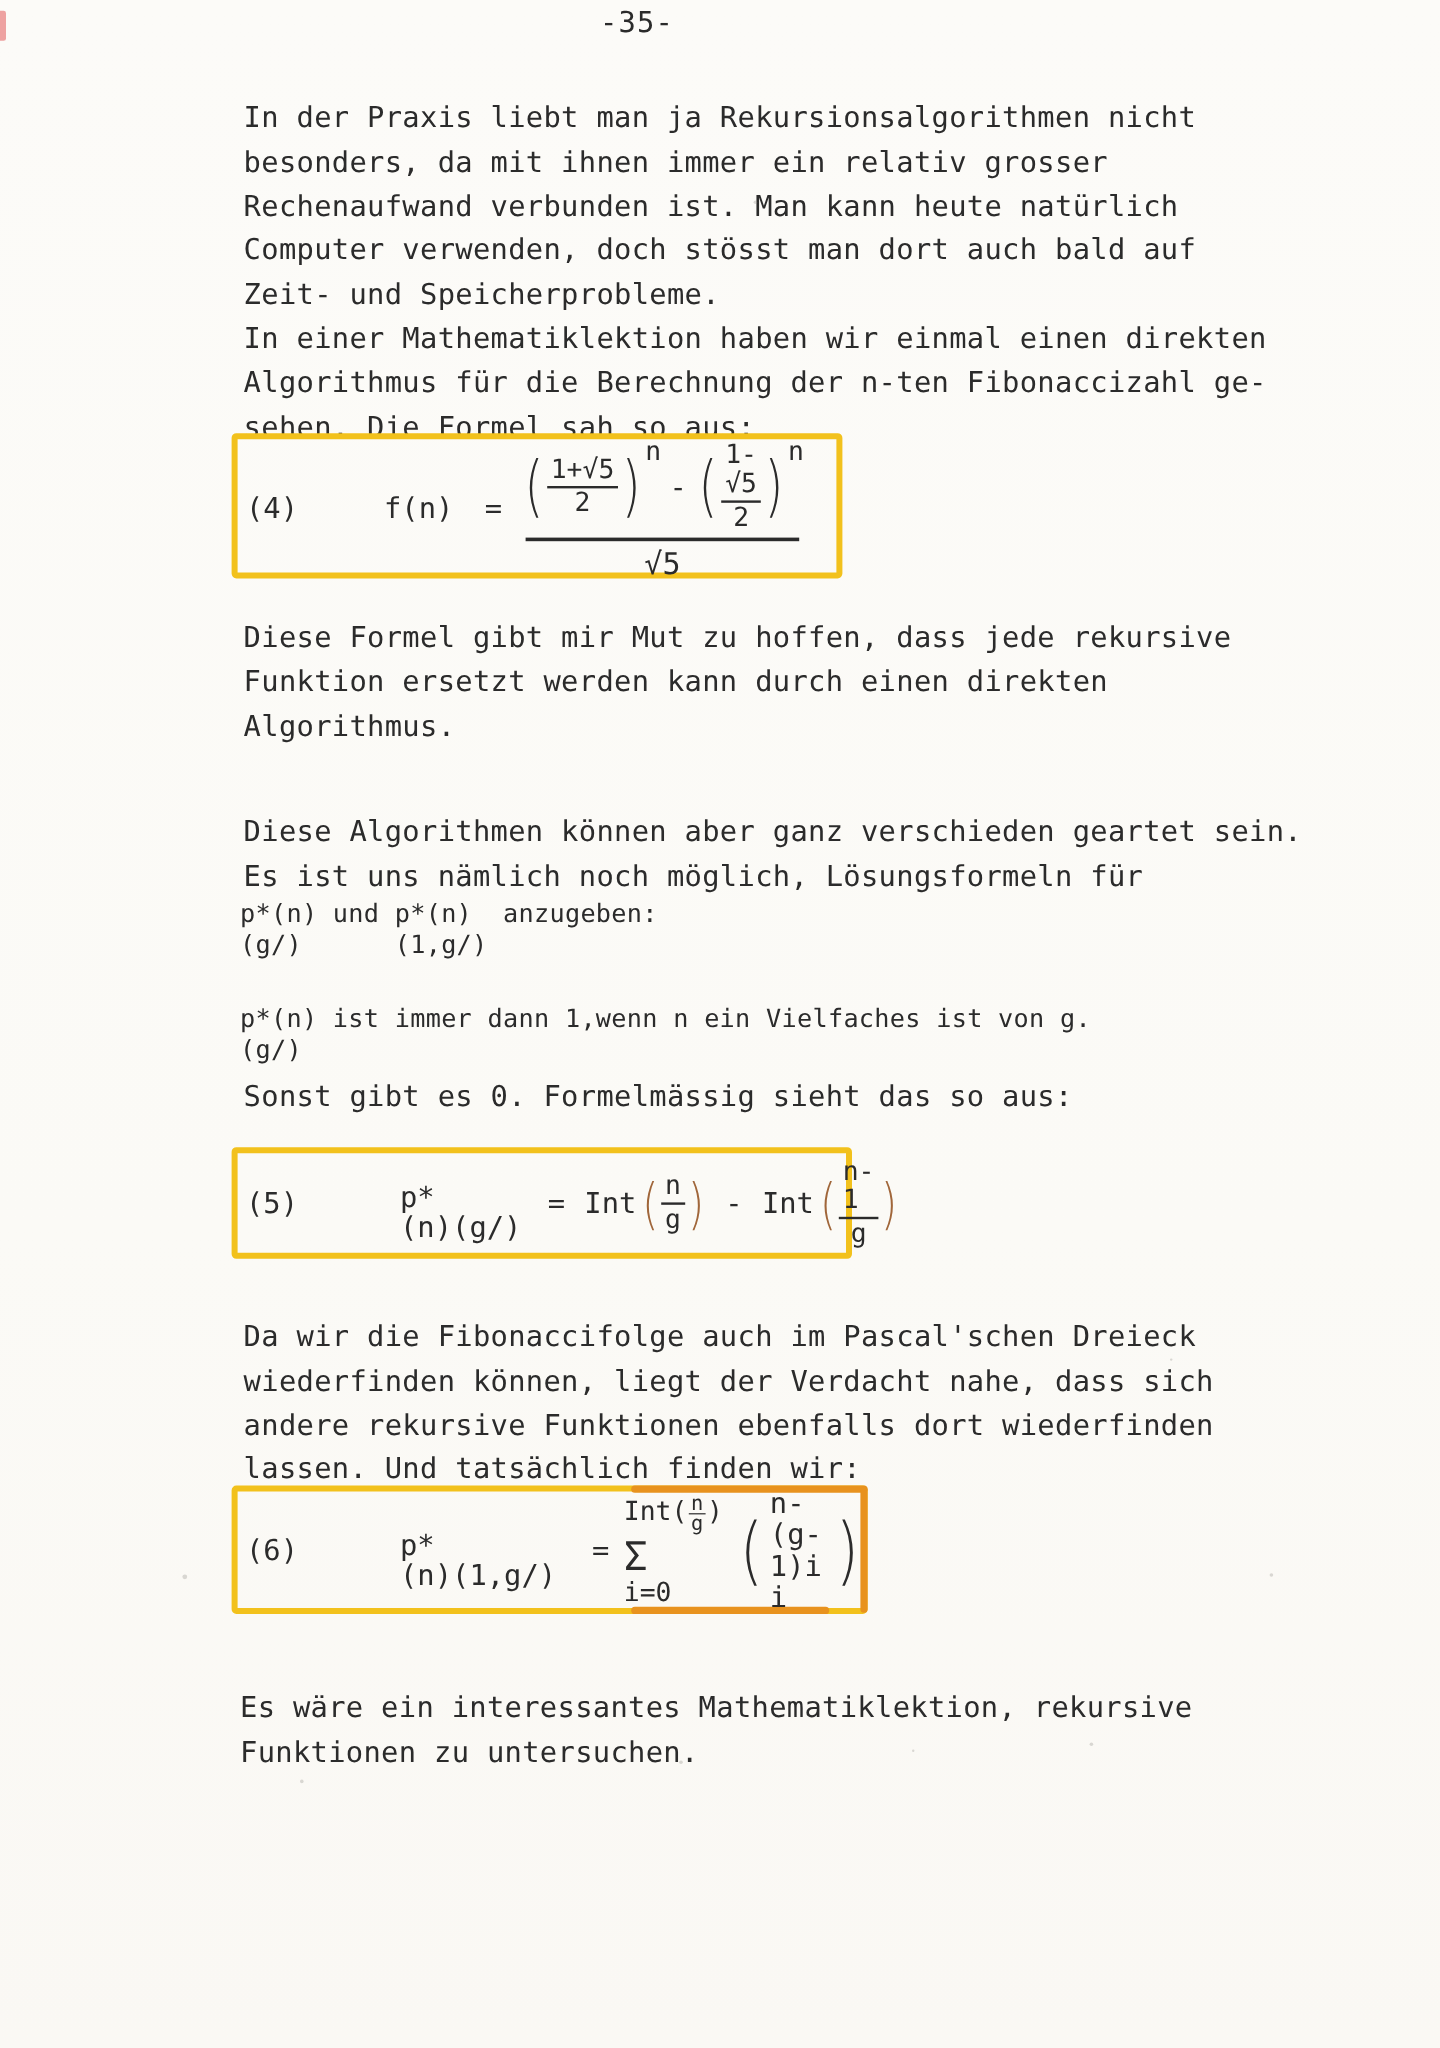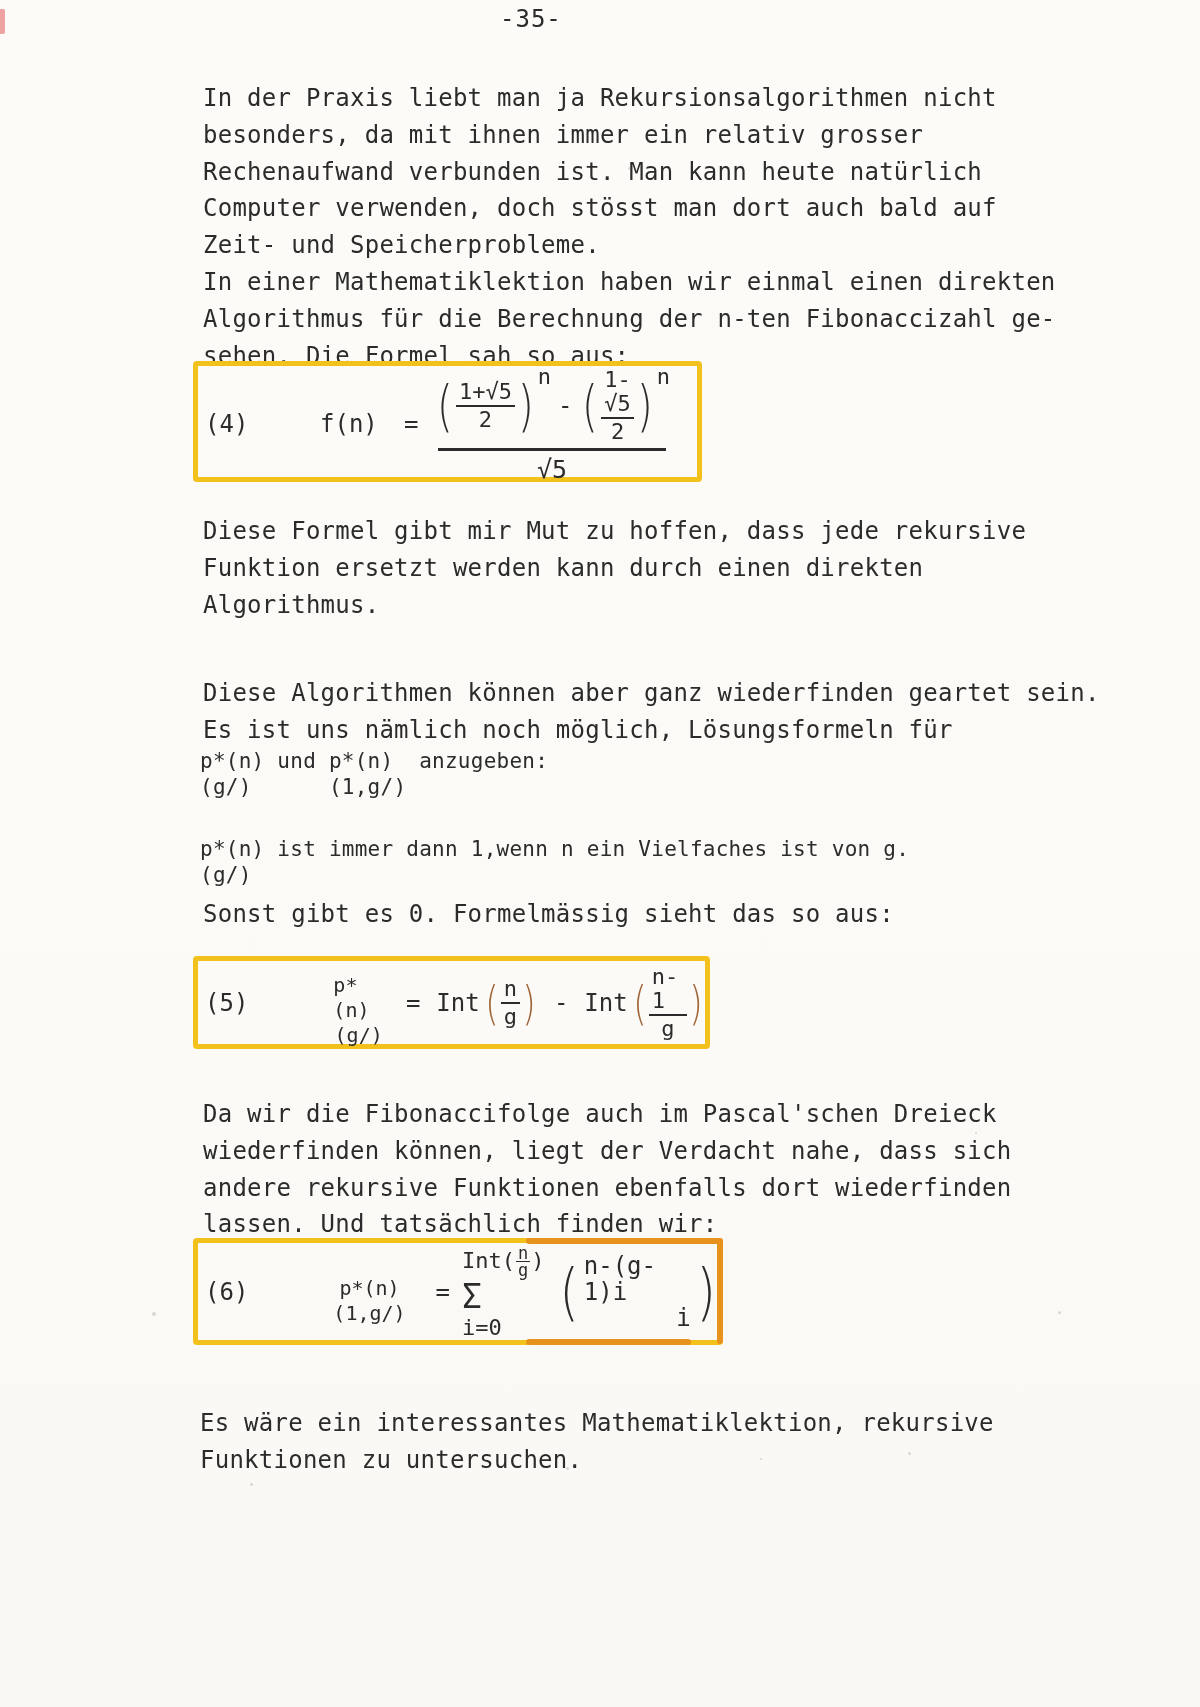--- a/index.html
+++ b/index.html
@@ -32,22 +32,22 @@
     box-sizing:border-box;
   }
   .fbox .frow{
     position:absolute;left:0;top:0;right:0;bottom:0;
     display:flex;align-items:center;
     padding-left:7px;
     font-size:24px;
   }
   .flabel{font-size:24px;}
   .lhs-stack{
-    display:flex;flex-direction:column;align-items:center;
-    font-size:20px;line-height:25px;
+    display:flex;flex-direction:row;align-items:flex-end;
+    font-size:24px;line-height:25px;
   }
   .sfrac{
     display:inline-flex;flex-direction:column;align-items:center;
     font-size:22px;line-height:24px;
   }
   .sfrac .fn{border-bottom:2px solid #2b2b2b;padding:0 3px 1px 3px;}
   .sfrac .fd{padding-top:1px;}
   .mfrac{
     display:inline-flex;flex-direction:column;align-items:center;
     font-size:17px;line-height:16px;margin:0 1px;
@@ -78,21 +78,21 @@
   .sum-upper{font-size:22px;display:flex;align-items:center;line-height:22px;}
   .sigma{font-size:33px;line-height:32px;margin:3px 0 4px 0;}
   .sum-lower{font-size:22px;line-height:22px;}
   .binom{display:flex;align-items:center;margin-left:12px;}
   .paren6{
     font-family:"DejaVu Sans",sans-serif;
     font-size:62px;line-height:58px;font-weight:300;
     transform:scaleX(.8);
   }
   .binom-stack{
-    display:flex;flex-direction:column;align-items:flex-end;
+    display:flex;flex-direction:column;align-items:flex-start;
     font-size:24px;line-height:26px;margin:0 3px;
   }
   .overdraw{position:absolute;background:#e8921e;border-radius:3px;}
   .red-mark{
     position:absolute;left:0;top:9px;width:5px;height:25px;
     background:#e25a5a;opacity:.55;border-radius:0 2px 2px 0;
   }
   .speck{position:absolute;background:#8a8880;border-radius:50%;opacity:.3;}
 </style>
 </head>
@@ -137,21 +137,21 @@
       </div>
       <div class="mainbar"></div>
       <div class="denom4">√5</div>
     </div>
   </div>
 
   <div class="para" style="left:203px;top:513px;">Diese Formel gibt mir Mut zu hoffen, dass jede rekursive
 Funktion ersetzt werden kann durch einen direkten
 Algorithmus.</div>
 
-  <div class="para" style="left:203px;top:675px;">Diese Algorithmen können aber ganz wiederfinden geartet sein.
+  <div class="para" style="left:203px;top:675px;">Diese Algorithmen können aber ganz verschieden geartet sein.
 Es ist uns nämlich noch möglich, Lösungsformeln für</div>
 
   <div class="stack2" style="left:200px;top:748px;"><span>p*(n) und p*(n)  anzugeben:</span>
 <span>(g/)      (1,g/)</span></div>
 
   <div class="stack2" style="left:200px;top:836px;"><span>p*(n) ist immer dann 1,wenn n ein Vielfaches ist von g.</span>
 <span>(g/)</span></div>
 
   <div class="para" style="left:203px;top:896px;">Sonst gibt es 0. Formelmässig sieht das so aus:</div>
 

